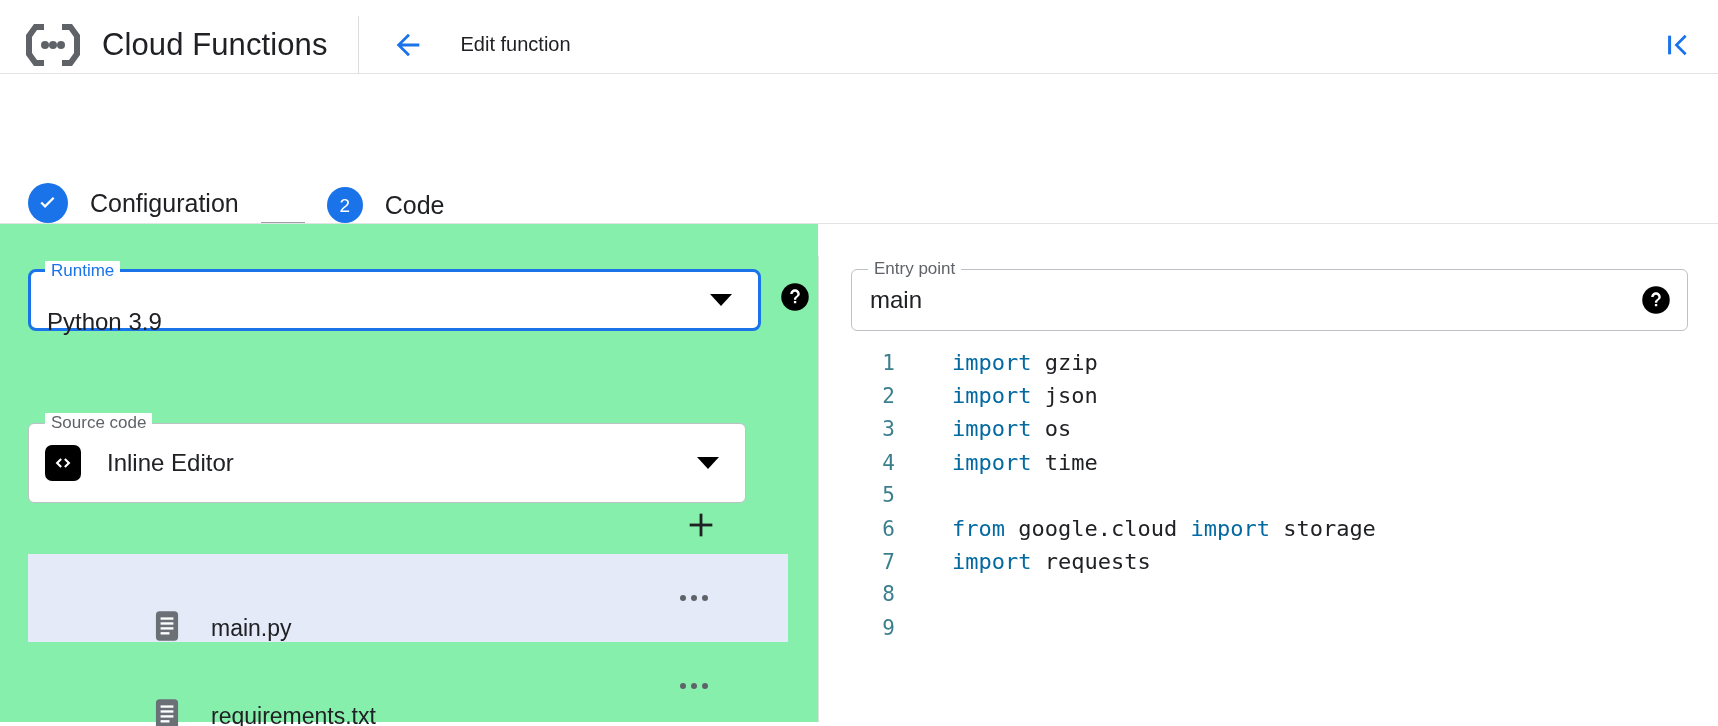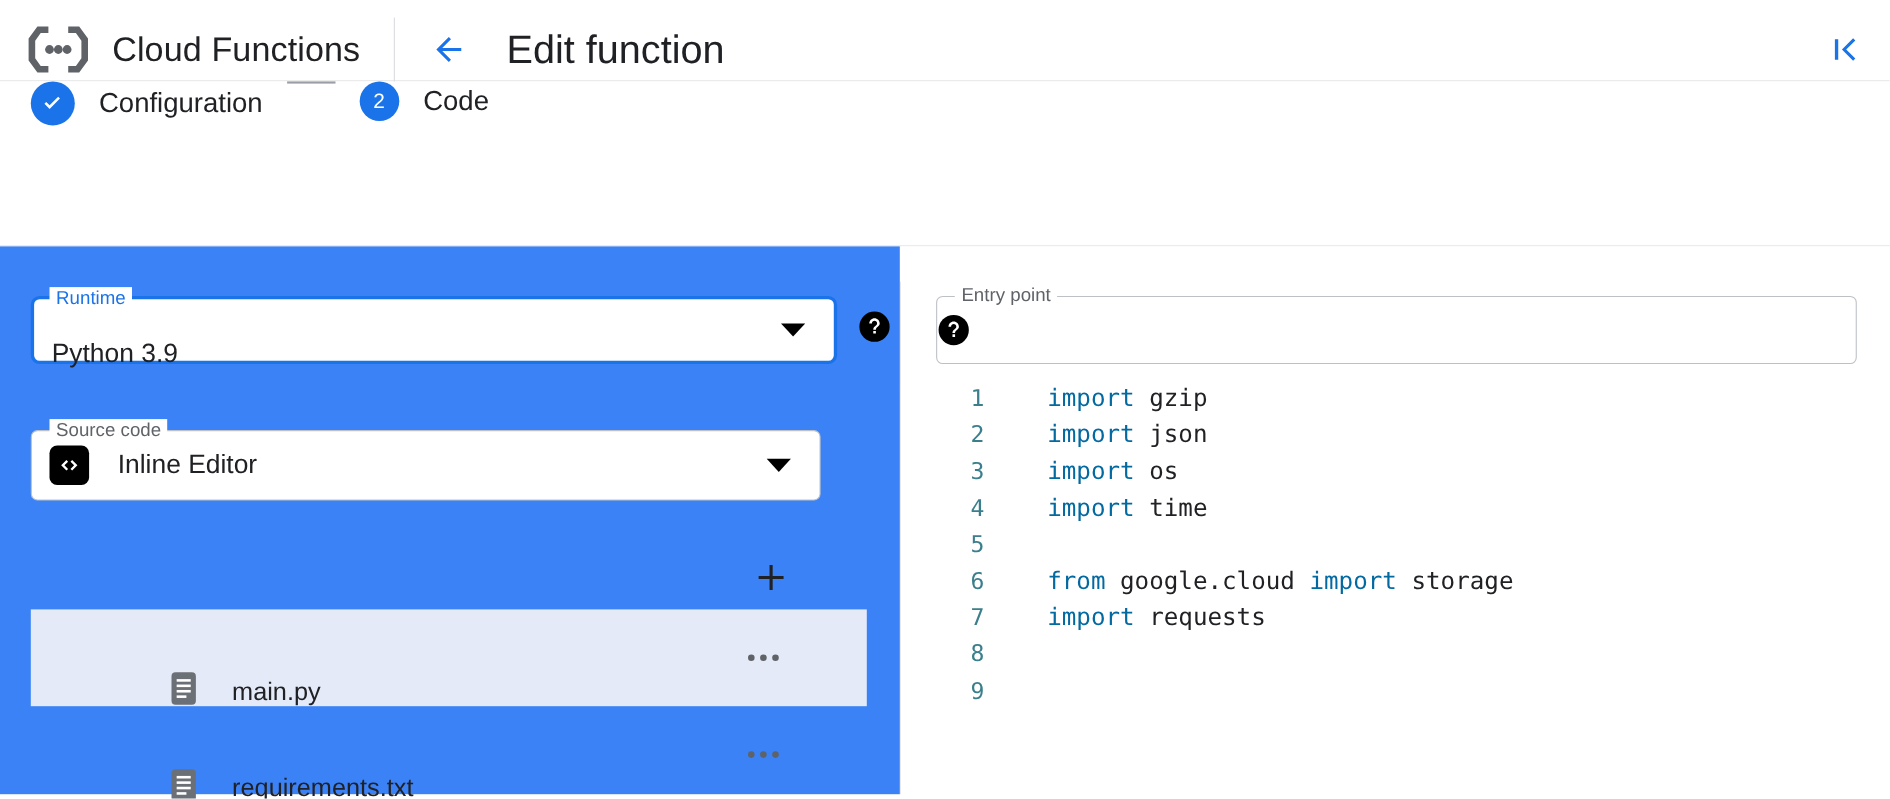--- a/index.html
+++ b/index.html
@@ -58,40 +58,40 @@
     gap: 36px;
     padding-left: 32px;
   }
   .back-arrow {
     width: 34px;
     height: 34px;
     display: block;
     cursor: pointer;
   }
   .page-title {
-    font-size: 36px;
+    font-size: 20px;
     font-weight: 400;
     color: #202124;
     white-space: nowrap;
   }
   .header-spacer { flex: 1 1 auto; }
   .collapse-icon {
     width: 28px;
     height: 28px;
     display: block;
     cursor: pointer;
   }
 
   
   .stepper {
     height: 150px;
     box-sizing: border-box;
     border-bottom: 1px solid #e3e3e3;
     display: flex;
-    align-items: flex-start;
+    align-items: flex-end;
     padding-left: 28px;
     background: #fff;
   }
   .step {
     display: flex;
     align-items: center;
     gap: 22px;
     cursor: pointer;
   }
   .step-bullet {
@@ -133,21 +133,21 @@
   .content {
     display: flex;
     height: calc(726px - 78px - 150px);
     box-sizing: border-box;
   }
   .left-pane {
     width: 818px;
     flex: none;
     box-sizing: border-box;
     position: relative;
-    background: #3b82f6;
+    background: #86efac;
   }
   .pane-divider {
     width: 1px;
     background: #e0e0e0;
     flex: none;
     margin-top: 32px;
   }
   .right-pane {
     flex: 1 1 auto;
     box-sizing: border-box;
@@ -231,21 +231,21 @@
     right: 30px;
   }
 
   
   .sourcecode-wrap {
     position: absolute;
     left: 28px;
     top: 167px;
     width: 718px;
   }
-  .sourcecode-wrap .field { height: 64px; }
+  .sourcecode-wrap .field { height: 80px; margin-top: 32px; }
   .code-badge {
     width: 36px;
     height: 36px;
     border-radius: 7px;
     background: #000;
     margin-left: 16px;
     flex: none;
     display: flex;
     align-items: center;
     justify-content: center;
@@ -484,20 +484,21 @@
     </div>
   </div>
 
   <div class="pane-divider"></div>
 
   <div class="right-pane">
 
     <div class="entrypoint-wrap">
       <div class="field">
         <span class="field-legend">Entry point</span>
+        <span class="field-value">main</span>
         <span>
           <svg class="help-icon" viewBox="0 0 24 24">
             <circle cx="12" cy="12" r="11" fill="#000000"></circle>
             <path d="M11.1 15.1h1.9v1.9h-1.9zM12 5.8c-2.1 0-3.8 1.7-3.8 3.8h1.9c0-1 .9-1.9 1.9-1.9s1.9.9 1.9 1.9c0 1.9-2.8 1.7-2.8 4.6h1.9c0-2.2 2.8-2.4 2.8-4.6 0-2.1-1.7-3.8-3.8-3.8z" fill="#ffffff"></path>
           </svg>
         </span>
       </div>
     </div>
 
     <div class="editor" style="top:126px;">

